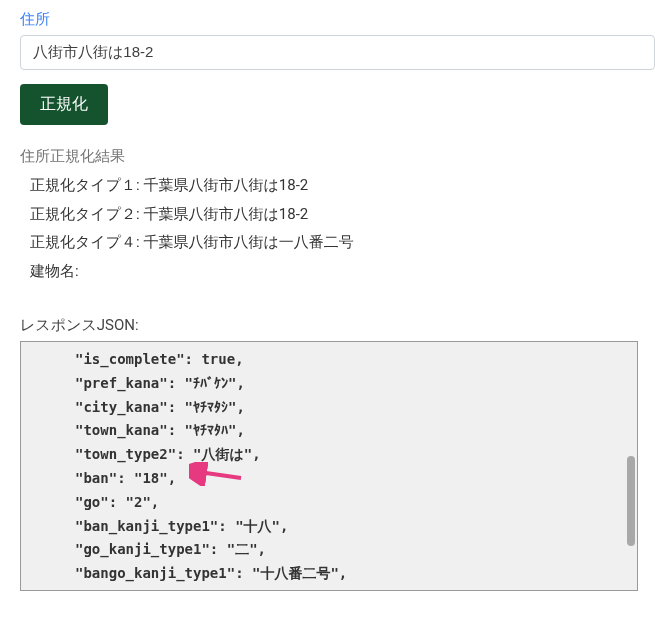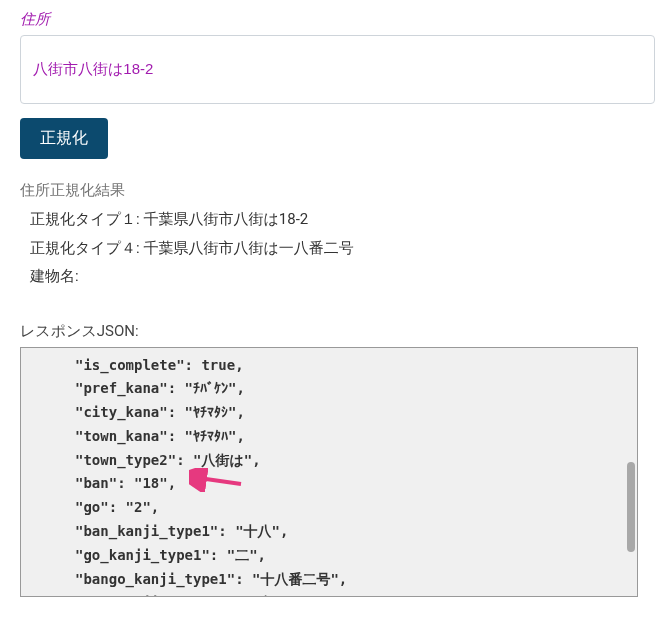--- a/index.html
+++ b/index.html
@@ -5,38 +5,37 @@
     * { box-sizing: border-box; margin: 0; padding: 0; }
     body {
       font-family: -apple-system, BlinkMacSystemFont, "Segoe UI", Roboto, sans-serif;
       font-size: 15px;
       color: #333;
       background: #fff;
       padding: 10px 0 0 20px;
       width: 655px;
     }
     .form-label {
-      color: #a21caf;
+      color: #3b82f6;
       font-size: 15px;
       margin-bottom: 6px;
       display: block;
-      font-style: italic;
     }
     .text-input {
       width: 100%;
-      padding: 25px 12px;
+      padding: 8px 12px;
       font-size: 15px;
       border: 1px solid #ced4da;
       border-radius: 4px;
       background: #fff;
-      color: #a21caf;
+      color: #404040;
       margin-bottom: 14px;
     }
     .btn-primary {
-      background: #0c4a6e;
+      background: #14532d;
       color: #fff;
       border: none;
       border-radius: 4px;
       padding: 10px 20px;
       font-size: 16px;
       cursor: pointer;
       margin-bottom: 22px;
     }
     .section-title {
       color: #737373;
@@ -113,20 +112,24 @@
 <button class="btn-primary">正規化</button>
 
 <div class="section-title">住所正規化結果</div>
 
 <div class="results">
   <div class="result-line">
     <span>正規化タイプ１:</span>
     <span>千葉県八街市八街は18-2</span>
   </div>
   <div class="result-line">
+    <span>正規化タイプ２:</span>
+    <span>千葉県八街市八街は18-2</span>
+  </div>
+  <div class="result-line">
     <span>正規化タイプ４:</span>
     <span>千葉県八街市八街は一八番二号</span>
   </div>
   <div class="result-line">
     <span>建物名:</span>
     <span></span>
   </div>
 </div>
 
 <div class="json-title">レスポンスJSON:</div>

